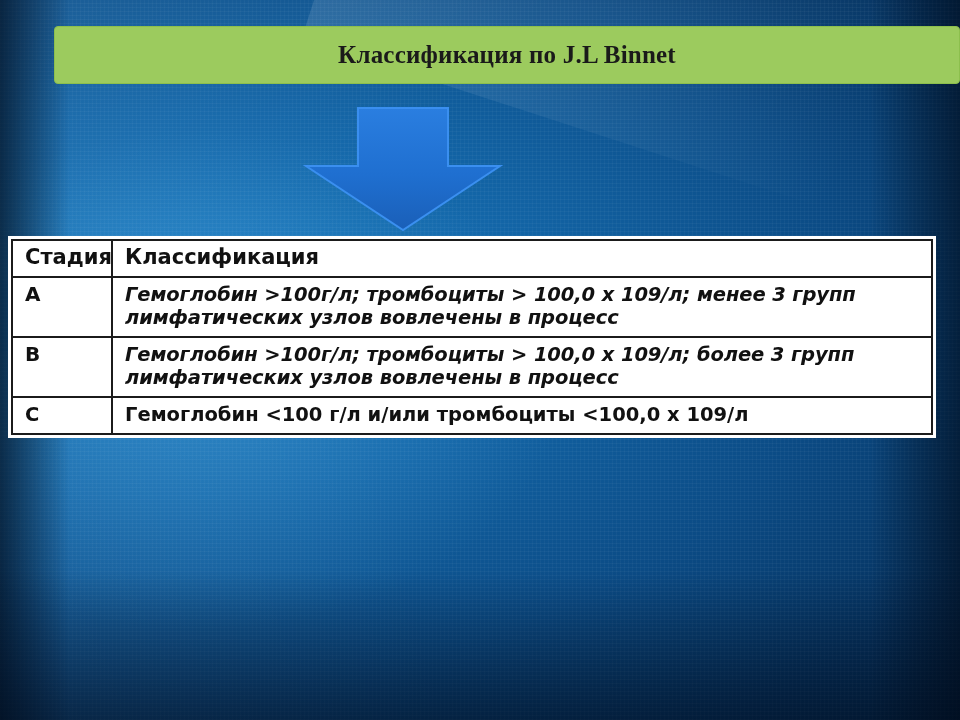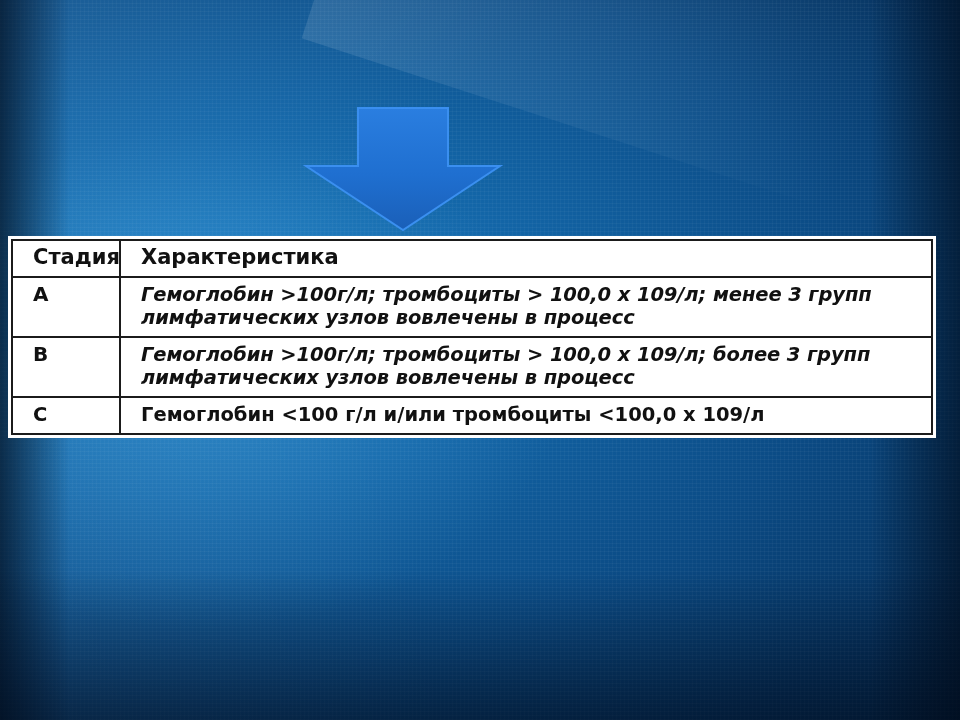--- a/index.html
+++ b/index.html
@@ -115,21 +115,21 @@
     background: #ffffff;
   }
   table.binnet {
     border-collapse: collapse;
     width: 100%;
     background: #ffffff;
     table-layout: fixed;
   }
   table.binnet td {
     border: 2px solid #1b1b1b;
-    padding: 5px 8px 7px 20px;
+    padding: 5px 8px 7px 12px;
     vertical-align: top;
     color: #111111;
     font-family: "DejaVu Sans", sans-serif;
     font-weight: bold;
     font-size: 19.5px;
     line-height: 1.18;
   }
   table.binnet td.stage {
     width: 78px;
     font-size: 20px;
@@ -156,40 +156,43 @@
 
   <div class="bg-streak streak-1"></div>
   <div class="bg-streak streak-2"></div>
   <div class="bg-streak streak-3"></div>
   <div class="bg-glow"></div>
   <div class="bg-grid"></div>
   <div class="corner-dark-left"></div>
   <div class="corner-dark-right"></div>
   <div class="corner-dark-bottom"></div>
 
+  <div class="title-banner">
+    <span class="title-text">Классификация по J.L Binnet</span>
+  </div>
 
   <div class="arrow-wrap">
     <svg width="230" height="130" viewBox="0 0 230 130" xmlns="http://www.w3.org/2000/svg">
       <defs>
         <linearGradient id="arrowGrad" x1="0" y1="0" x2="0" y2="1">
           <stop offset="0%" stop-color="#2a7ee0"></stop>
           <stop offset="55%" stop-color="#1f6fd0"></stop>
           <stop offset="100%" stop-color="#1a5fb8"></stop>
         </linearGradient>
       </defs>
       <polygon points="70,4 160,4 160,62 212,62 115,126 18,62 70,62" fill="url(#arrowGrad)" stroke="#3a8ff0" stroke-width="2"></polygon>
     </svg>
   </div>
 
   <div class="table-frame">
     <table class="binnet">
       <tbody>
         <tr class="head">
           <td class="stage">Стадия</td>
-          <td class="desc">Характеристика</td>
+          <td class="desc">Классификация</td>
         </tr>
         <tr class="row-a">
           <td class="stage">A</td>
           <td class="desc">Гемоглобин &gt;100г/л; тромбоциты &gt; 100,0 х 109/л; менее 3 групп лимфатических узлов вовлечены в процесс</td>
         </tr>
         <tr class="row-b">
           <td class="stage">B</td>
           <td class="desc">Гемоглобин &gt;100г/л; тромбоциты &gt; 100,0 х 109/л; более 3 групп лимфатических узлов вовлечены в процесс</td>
         </tr>
         <tr class="row-c">

